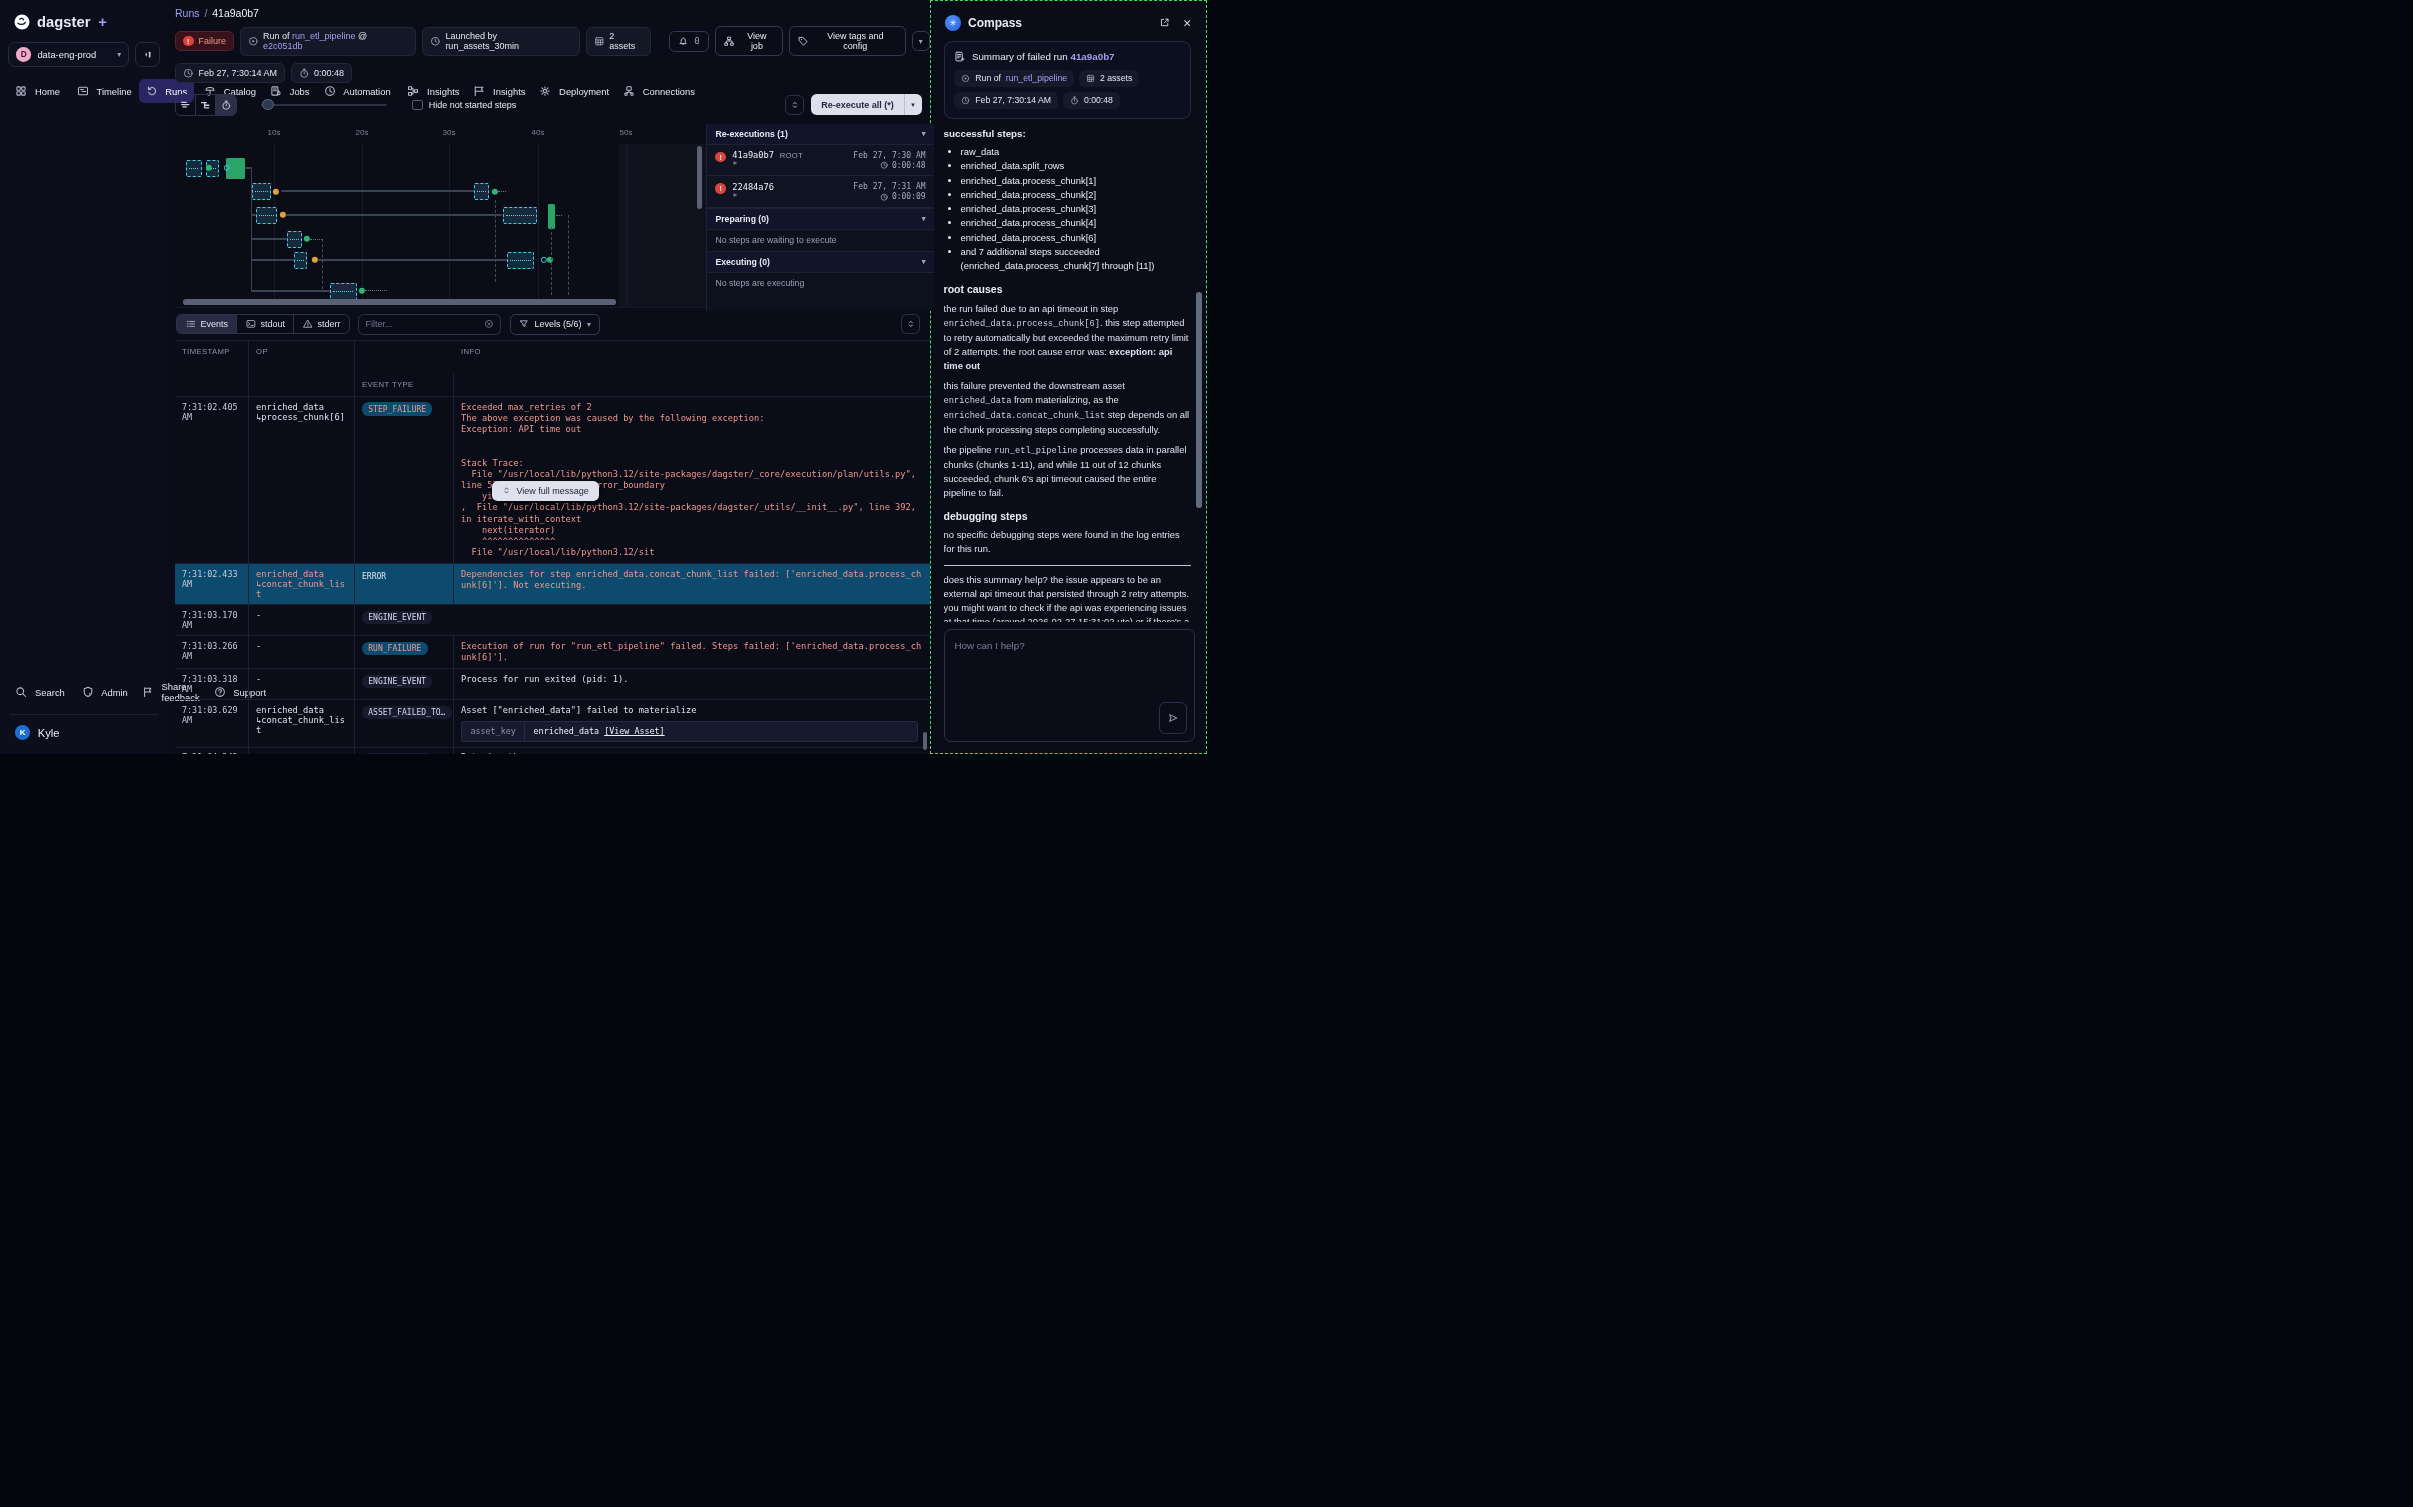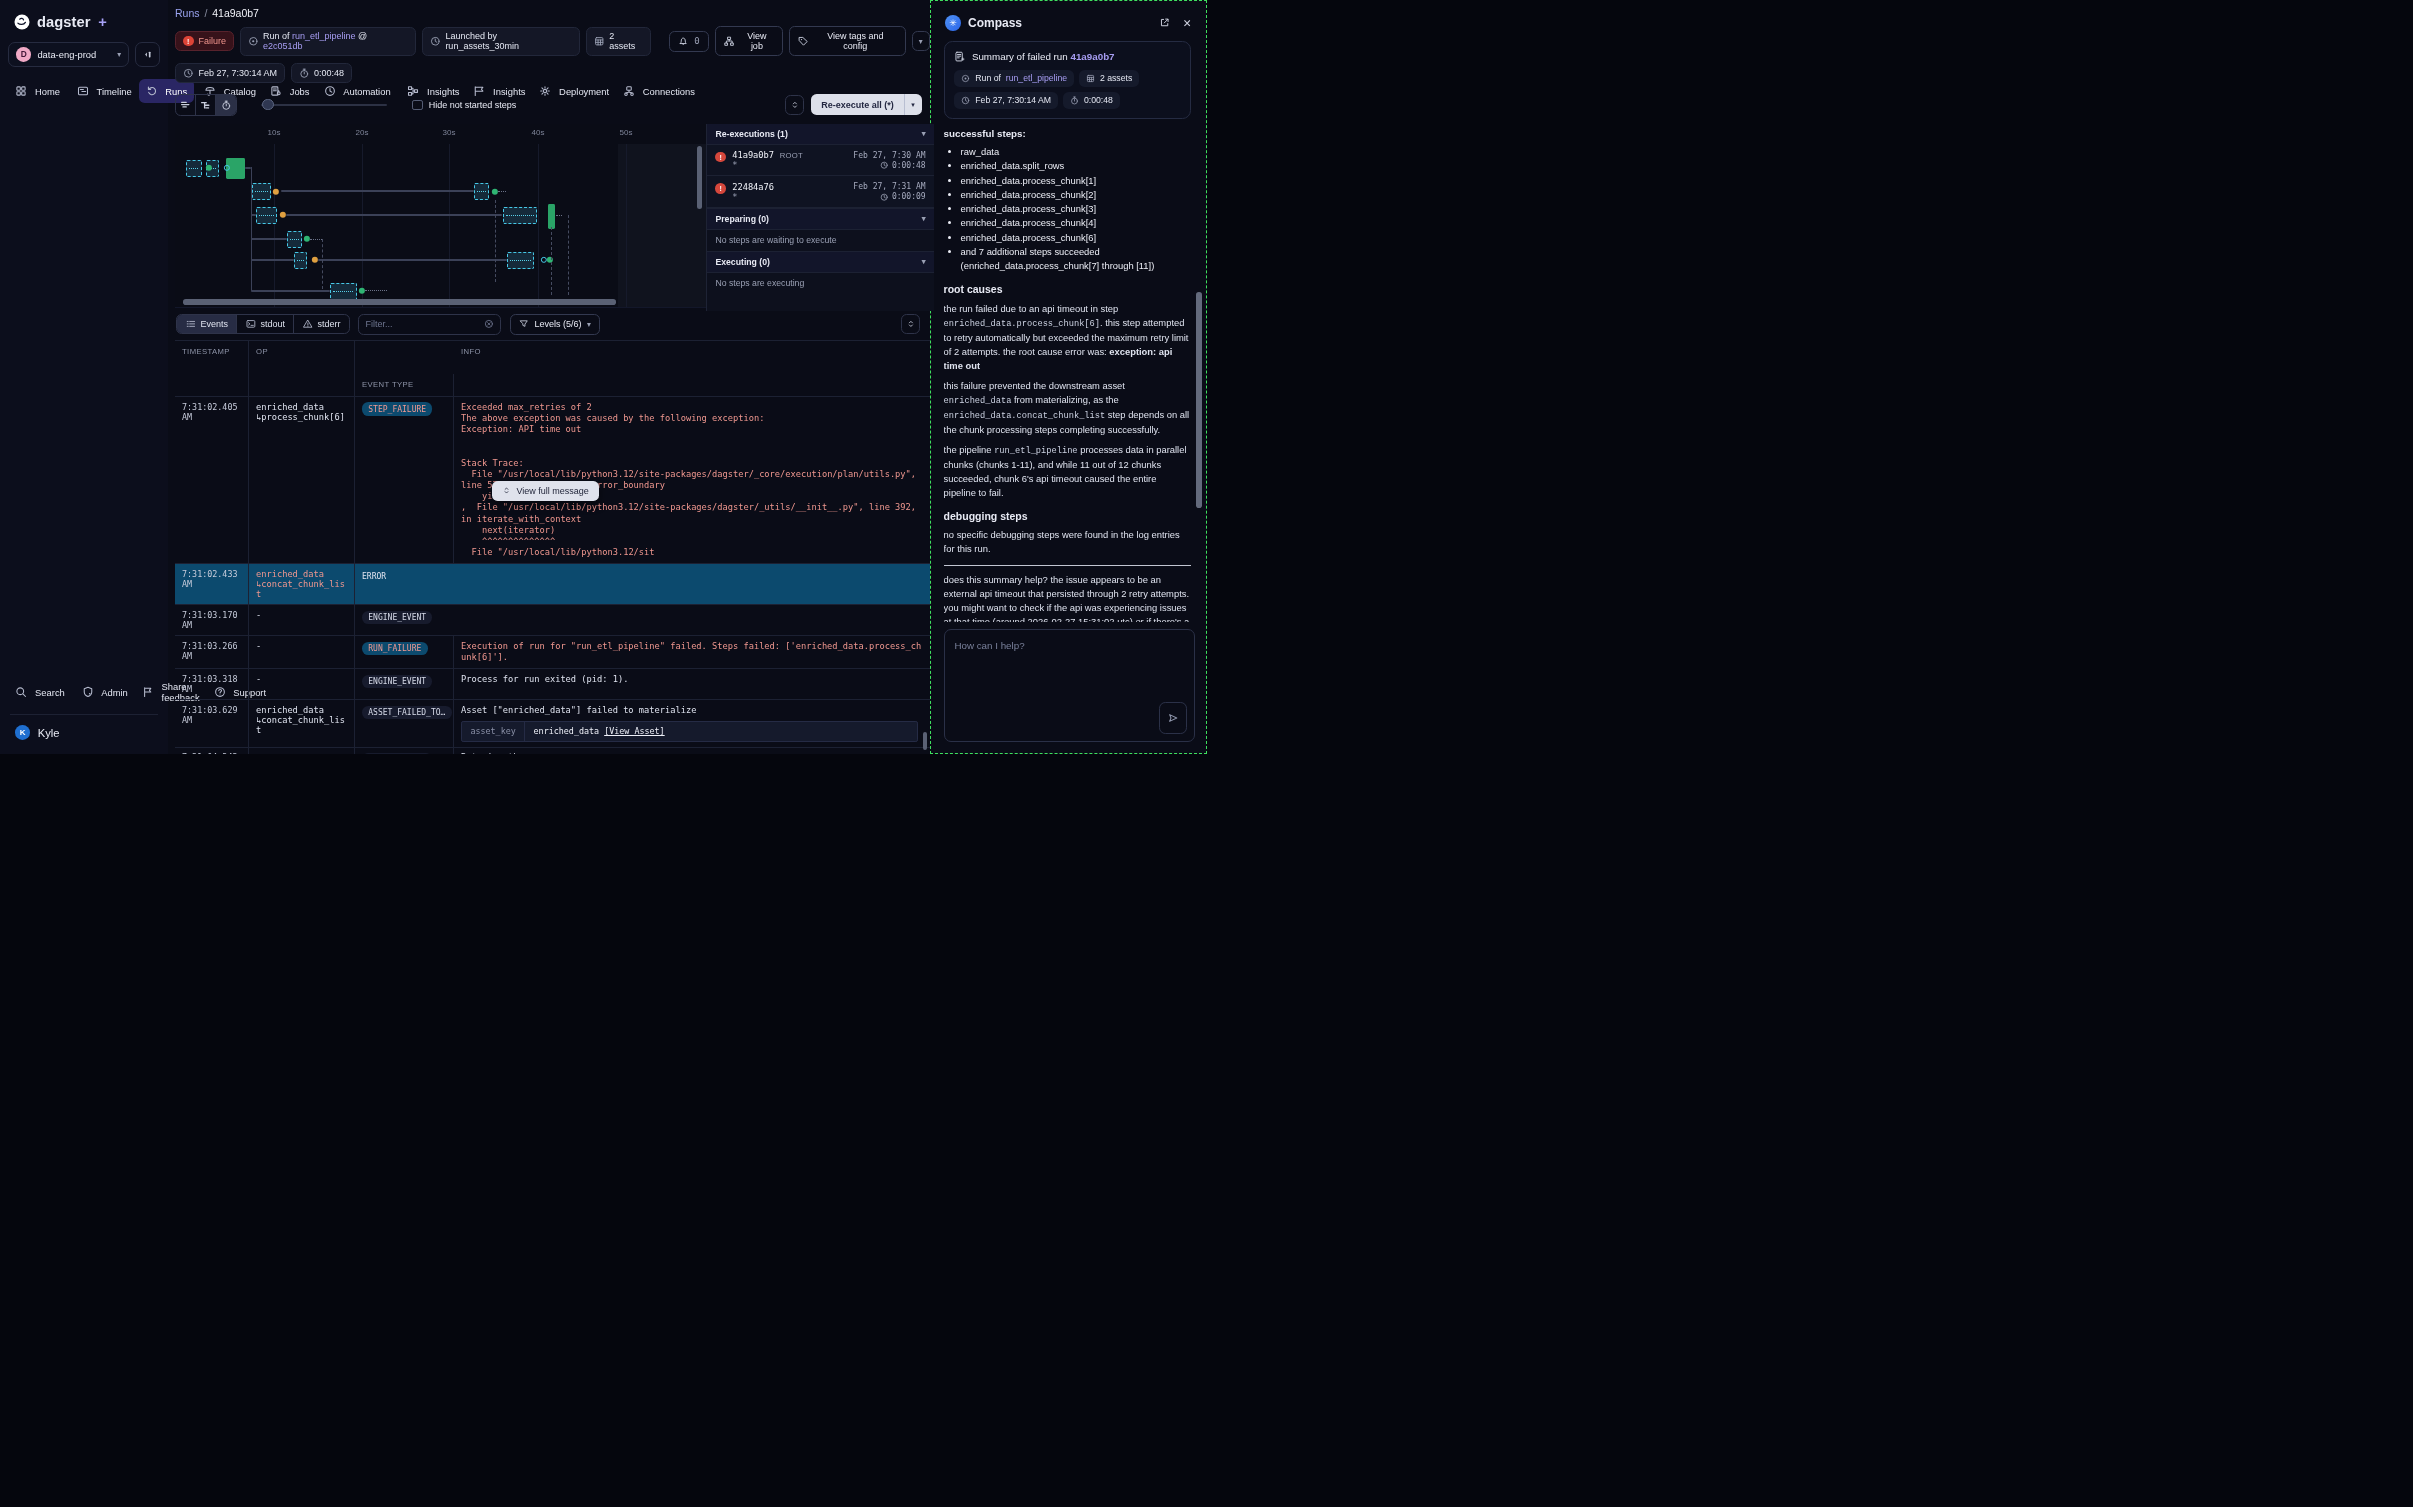--- a/index.html
+++ b/index.html
@@ -719,20 +719,23 @@
               <div class="iline">  File "/usr/local/lib/python3.12/sit</div>
             </div>
           </div>
           <div class="erow errorrow">
             <div class="c-time">7:31:02.433 AM</div>
             <div class="c-op">
               <div>enriched_data</div>
               <div class="stp">↳concat_chunk_list</div>
             </div>
             <div class="c-type"><span class="badge plain">ERROR</span></div>
+            <div class="c-info">
+              <div class="iline">Dependencies for step enriched_data.concat_chunk_list failed: ['enriched_data.process_chunk[6]']. Not executing.</div>
+            </div>
           </div>
           <div class="erow">
             <div class="c-time">7:31:03.170 AM</div>
             <div class="c-op">
               <div>-</div>
             </div>
             <div class="c-type"><span class="badge">ENGINE_EVENT</span></div>
           </div>
           <div class="erow failrow">
             <div class="c-time">7:31:03.266 AM</div>

